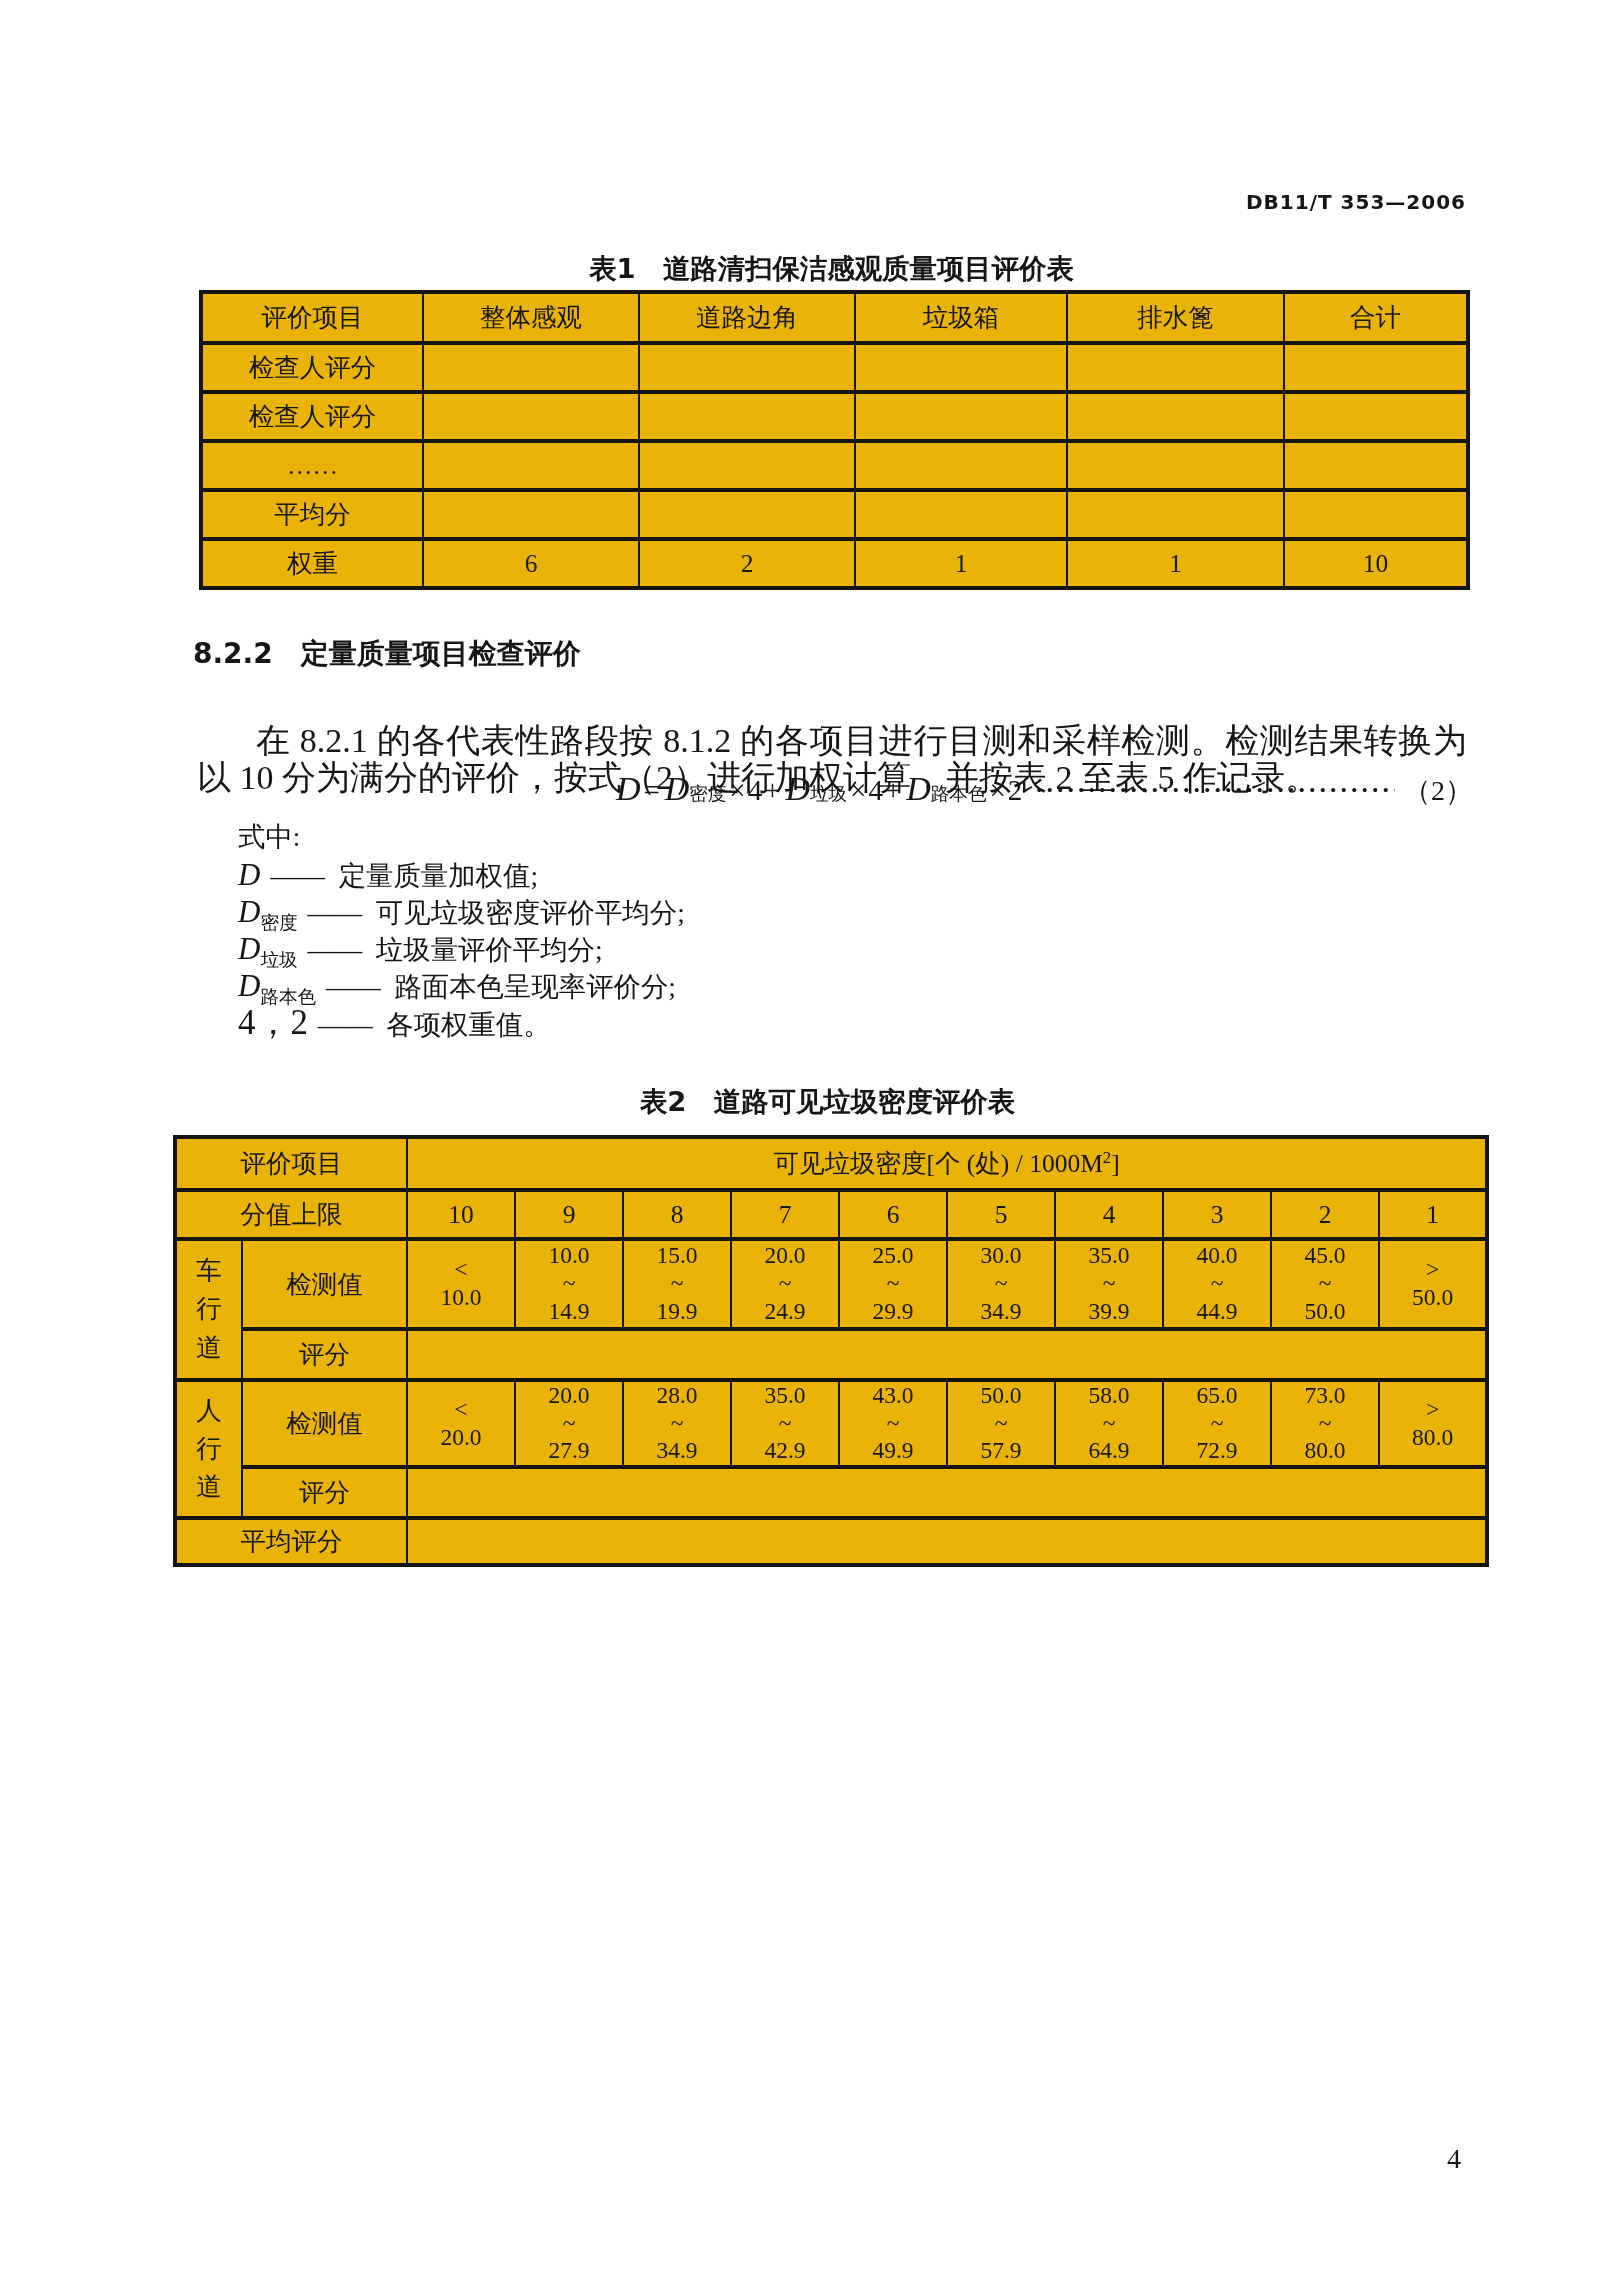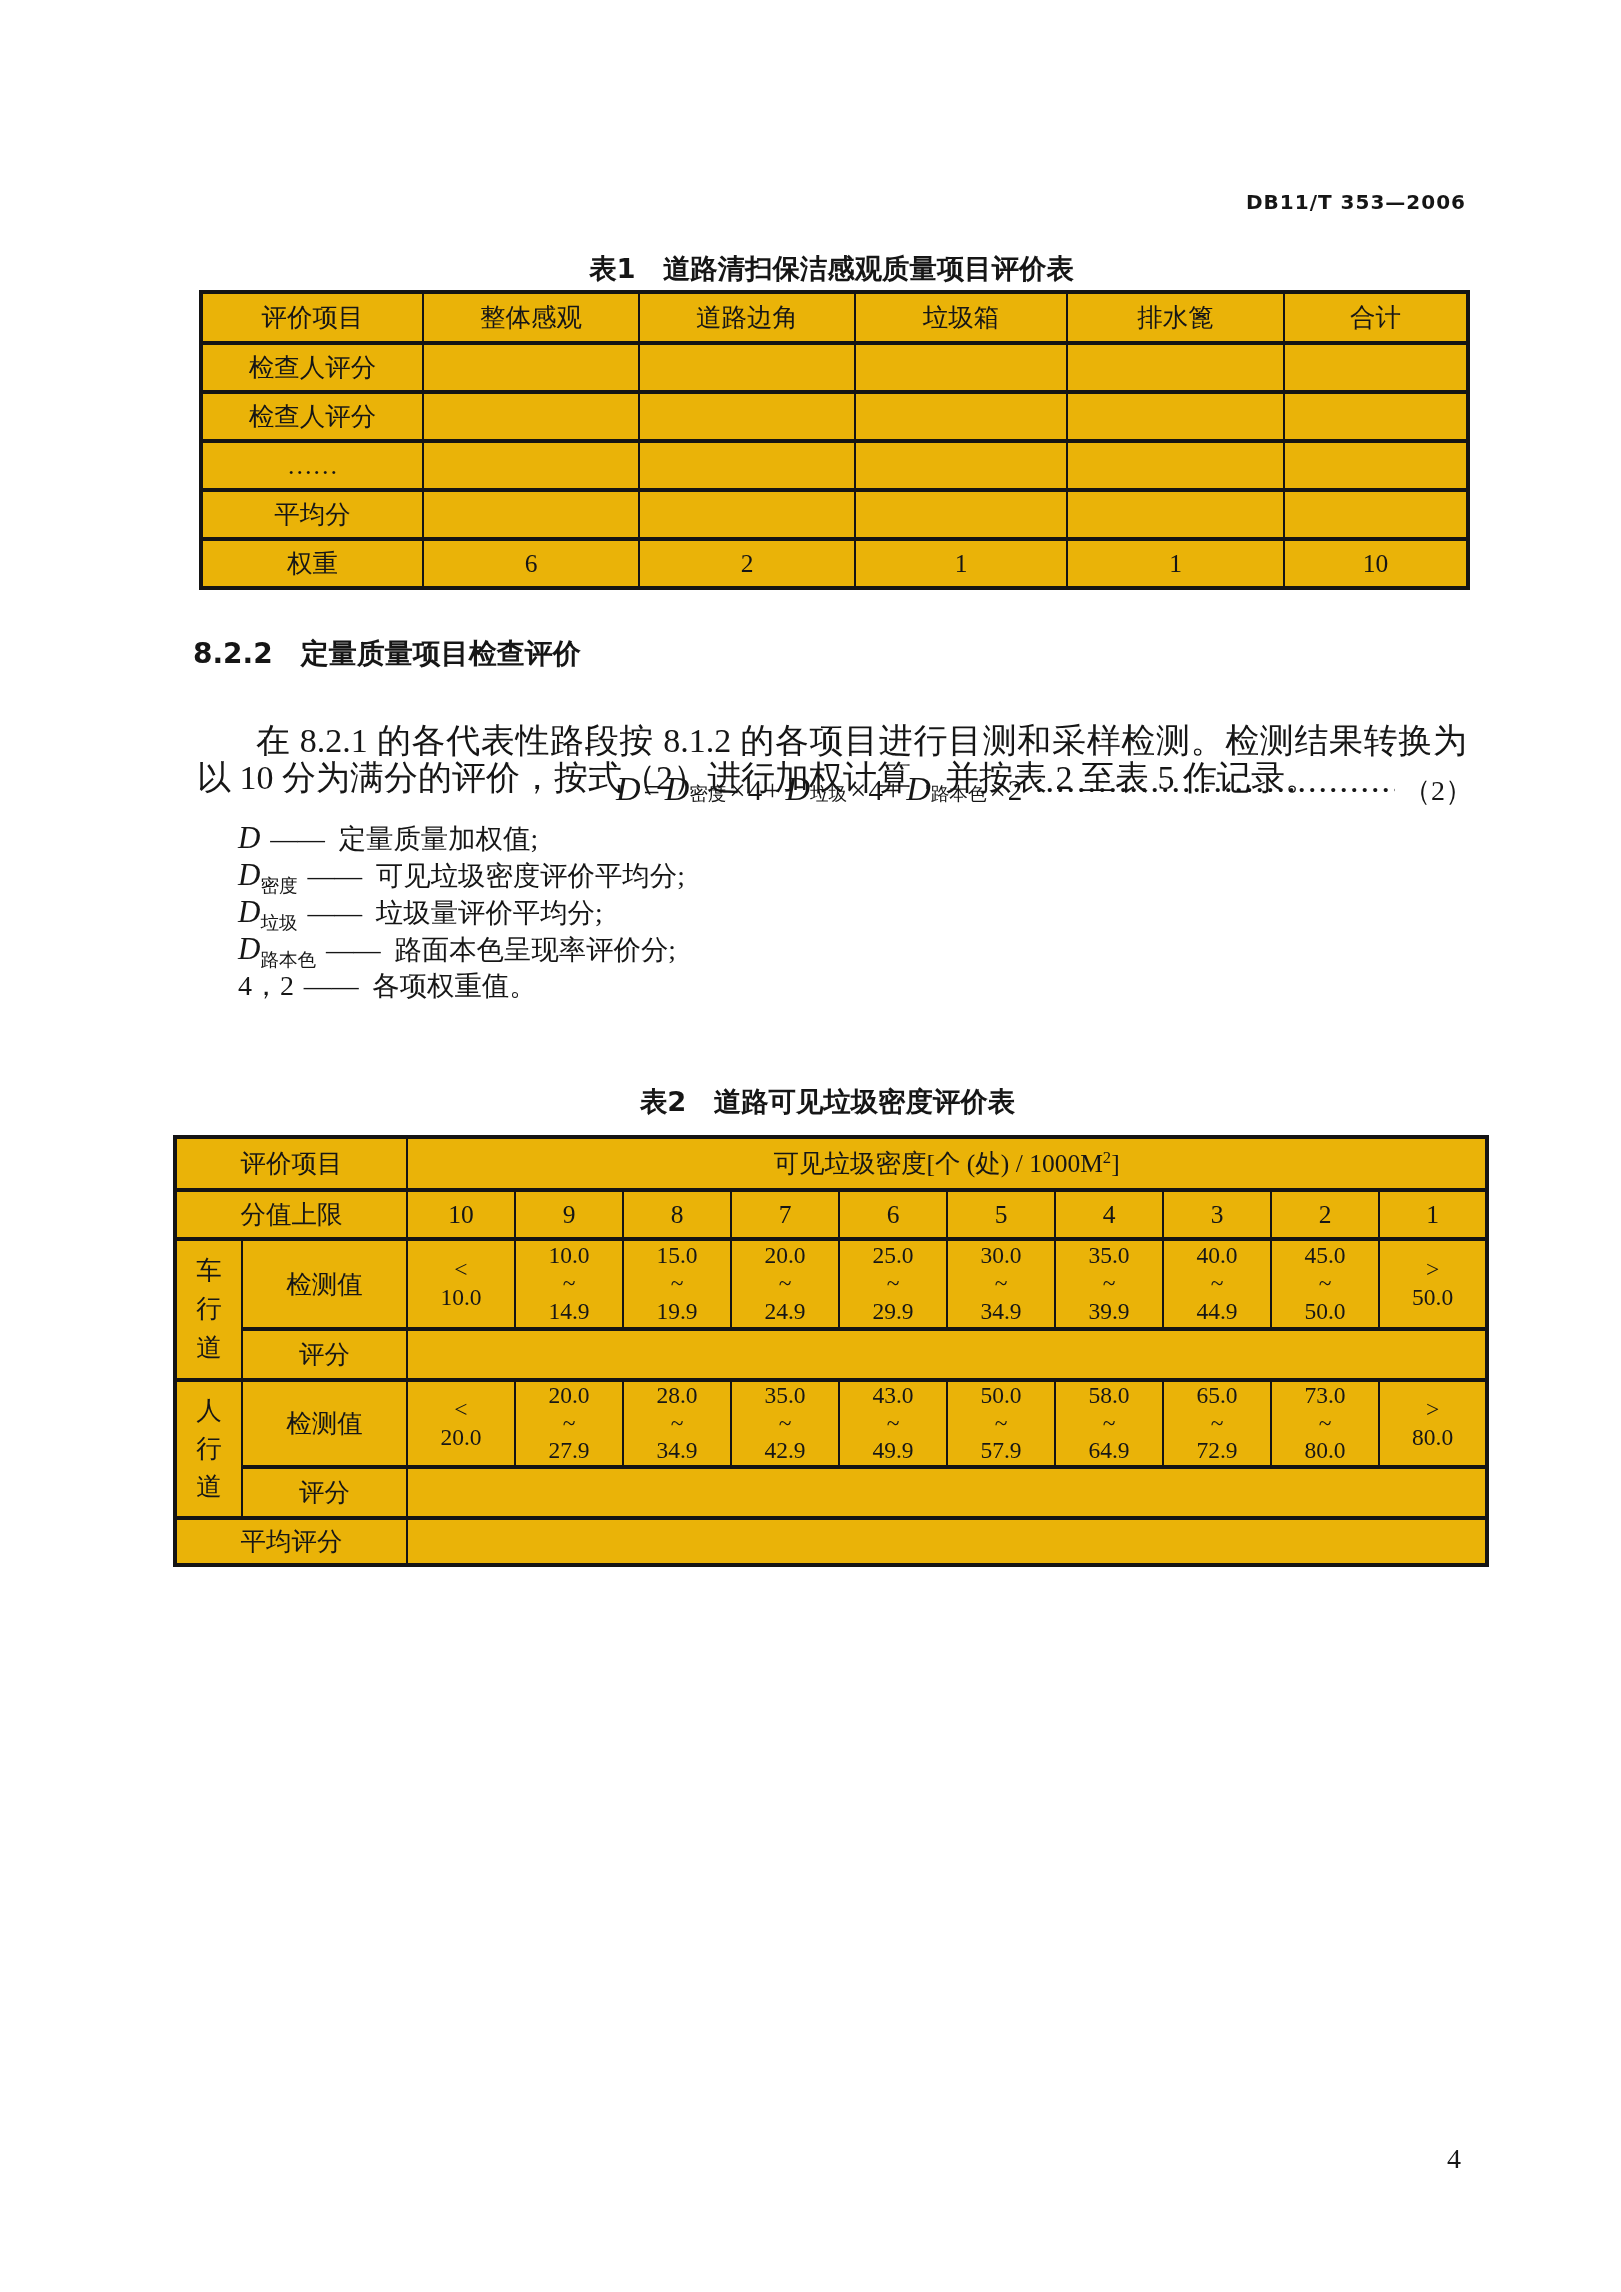--- a/index.html
+++ b/index.html
@@ -68,21 +68,21 @@
   .formula .dots {
     flex:1; overflow:hidden; align-self:center;
     font-weight:700; font-size:25.5px; letter-spacing:2px; margin:0 7.8px;
   }
   .formula .tag { font-size:28px; }
 
   .defs { position:absolute; left:238px; top:819px; font-size:27.4px; }
   .def-line { height:37px; line-height:37px; white-space:nowrap; }
   .sym { font-style:italic; font-size:31px; }
   .sym sub { font-size:18.6px; font-style:normal; }
-  .sym.plain { font-style:normal; font-size:28px; }
+  .sym.plain { font-style:normal; font-size:35px; }
   .dash { margin:0 13.7px 0 9.8px; }
 
   .page-num { position:absolute; left:1447px; top:2143px; font-size:28px; }
 </style>
 </head>
 <body>
 
 <div class="doc-code">DB11/T 353—2006</div>
 
 <div id="t1-caption" class="t-caption">表1　道路清扫保洁感观质量项目评价表</div>
@@ -162,20 +162,21 @@
     <sub>垃圾</sub>
     <span class="op">×4+</span>
     <span class="base">D</span>
     <sub>路本色</sub>
     <span class="op">×2</span>
     <span class="dots">········································</span>
     <span class="tag">（2）</span>
 </div>
 
 <div class="defs">
+  <div class="def-line">式中:</div>
   <div class="def-line">
     <span class="sym"><span>D</span><sub></sub></span><span class="dash">——</span><span>定量质量加权值;</span>
   </div>
   <div class="def-line">
     <span class="sym"><span>D</span><sub>密度</sub></span><span class="dash">——</span><span>可见垃圾密度评价平均分;</span>
   </div>
   <div class="def-line">
     <span class="sym"><span>D</span><sub>垃圾</sub></span><span class="dash">——</span><span>垃圾量评价平均分;</span>
   </div>
   <div class="def-line">

